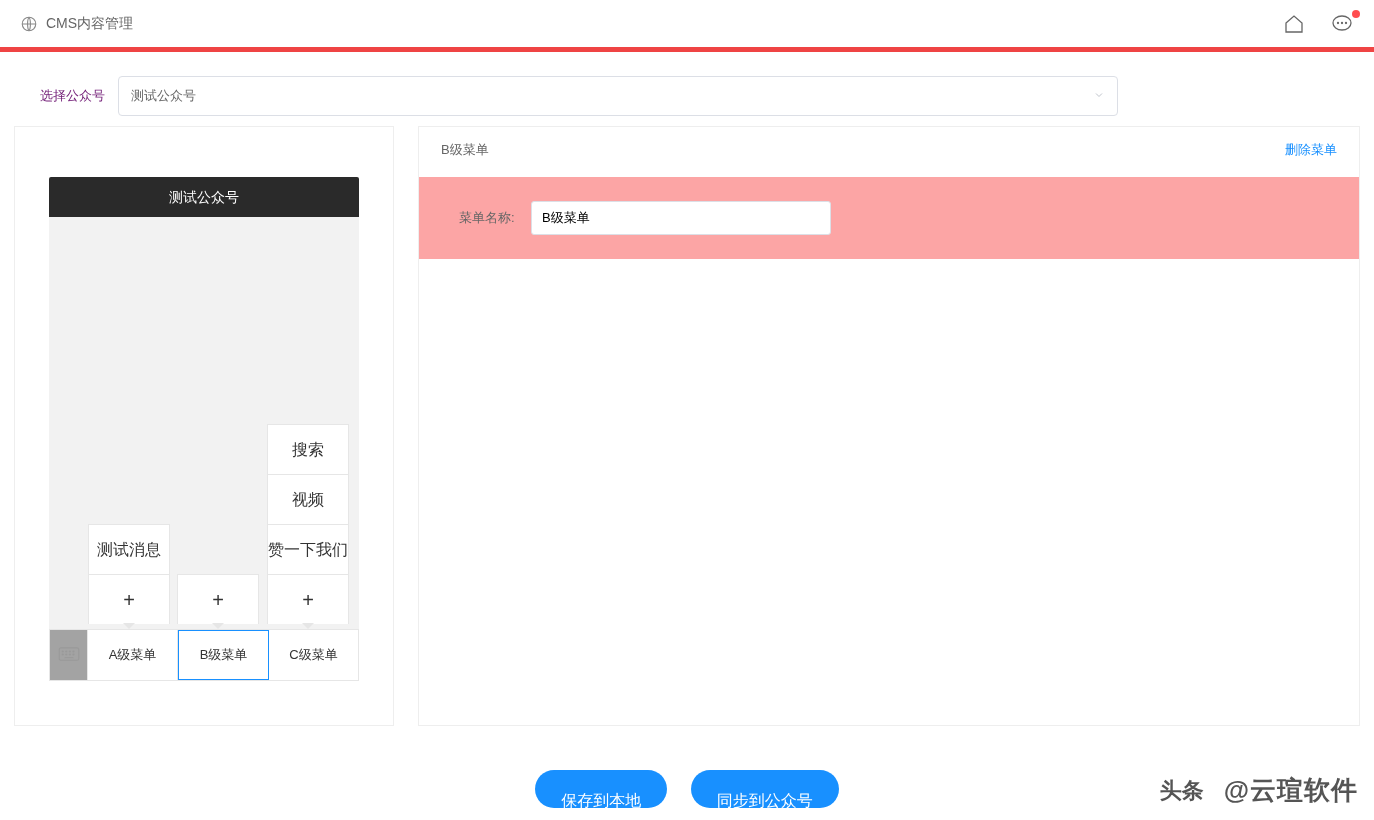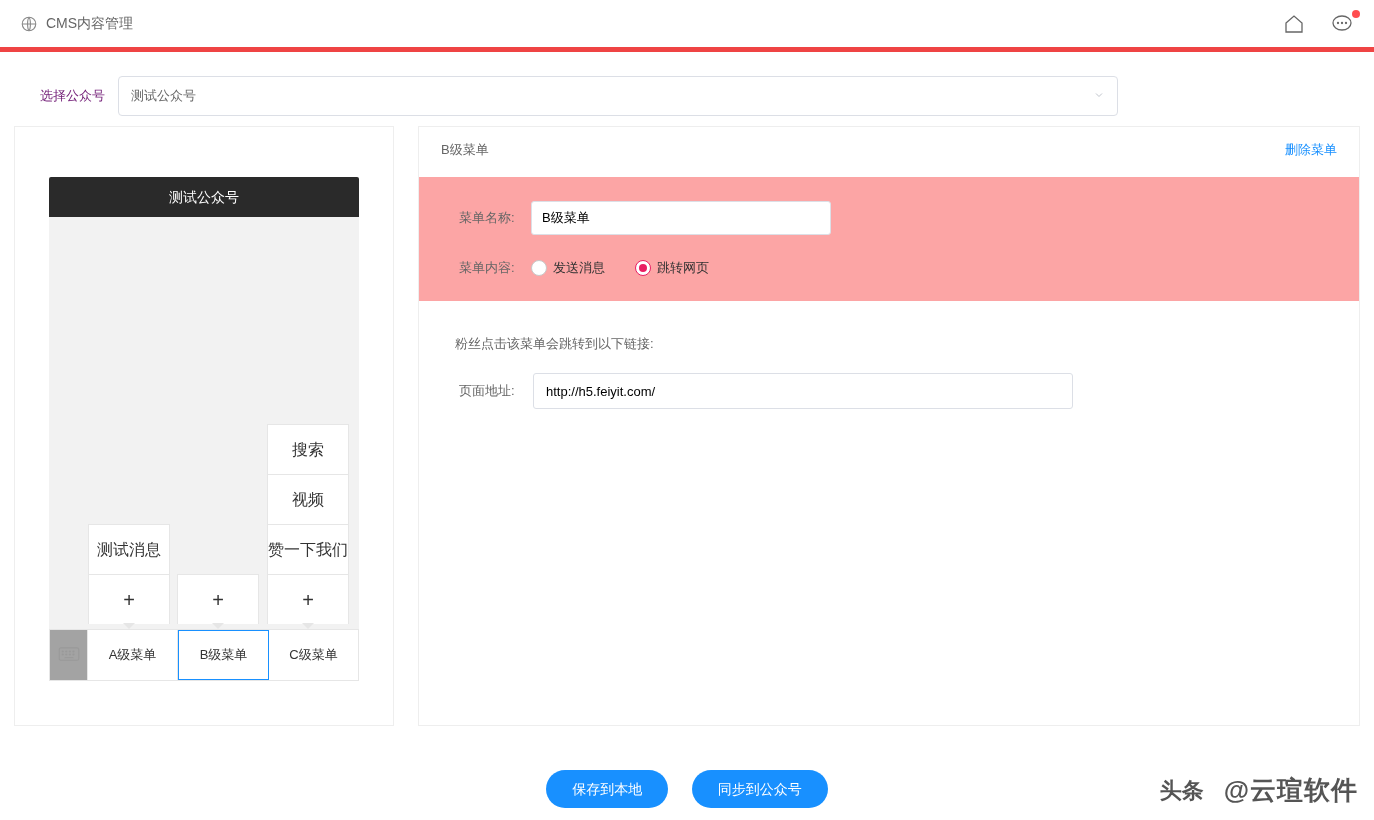--- a/index.html
+++ b/index.html
@@ -57,21 +57,21 @@
 .radio.selected .circle { border-color: #e91e63; }
 .radio.selected .circle::after { content:''; width:8px; height:8px; background:#e91e63; border-radius:50%; }
 
 .link-block { padding: 30px 40px 40px 22px; }
 .link-block .hint { color: #666; margin-bottom: 20px; padding-left: 14px;}
 .link-row { display: flex; align-items: center; padding-left:18px;}
 .link-row label { width: 74px; color: #666; }
 .link-row .text-input { width: 540px; height: 36px; border: 1px solid #dcdfe6; border-radius: 3px; padding: 0 12px; font-size: 13px; }
 
 .btn-row { text-align: center; padding: 20px 0 20px 0; }
-.btn { display: inline-block; height: 38px; line-height: 38px; padding: 0 26px; border-radius: 19px; background: #1890ff; color: #fff; font-size: 14px; border: none; cursor: pointer; margin: 0 10px; }
+.btn { display: inline-block; height: 38px; line-height: 38px; padding: 12px 26px; border-radius: 19px; background: #1890ff; color: #fff; font-size: 16px; border: none; cursor: pointer; margin: 0 10px; }
 
 .watermark { position: fixed; right: 16px; bottom: 12px; font-size: 26px; color: #555; font-weight: 600; letter-spacing: 1px; display:flex; align-items:center; gap:20px;}
 .watermark .logo { font-size:22px; font-weight:bold; letter-spacing:0;}
 </style>
 </head>
 <body>
 
 <div class="topbar">
   <span class="globe">
     <svg viewBox="0 0 24 24" fill="none" stroke="#888" stroke-width="1.5">
@@ -161,42 +161,22 @@
     <div class="detail-header">
       <span>B级菜单</span>
       <span class="del">删除菜单</span>
     </div>
 
     <div class="form-block">
       <div class="form-row">
         <label>菜单名称:</label>
         <input class="text-input" type="text" value="B级菜单" style="">
       </div>
-      <div class="form-row">
-        <label>菜单内容:</label>
-        <div class="radio-group">
-          <div class="radio">
-            <span class="circle"></span>
-            <span>发送消息</span>
-          </div>
-          <div class="radio selected">
-            <span class="circle"></span>
-            <span>跳转网页</span>
-          </div>
-        </div>
-      </div>
     </div>
 
-    <div class="link-block">
-      <div class="hint">粉丝点击该菜单会跳转到以下链接:</div>
-      <div class="link-row">
-        <label>页面地址:</label>
-        <input class="text-input" type="text" value="http://h5.feiyit.com/" style="">
-      </div>
-    </div>
   </div>
 </div>
 
 <div class="btn-row">
   <button class="btn">保存到本地</button>
   <button class="btn">同步到公众号</button>
 </div>
 
 <div class="watermark">
   <span class="logo">头条</span>

